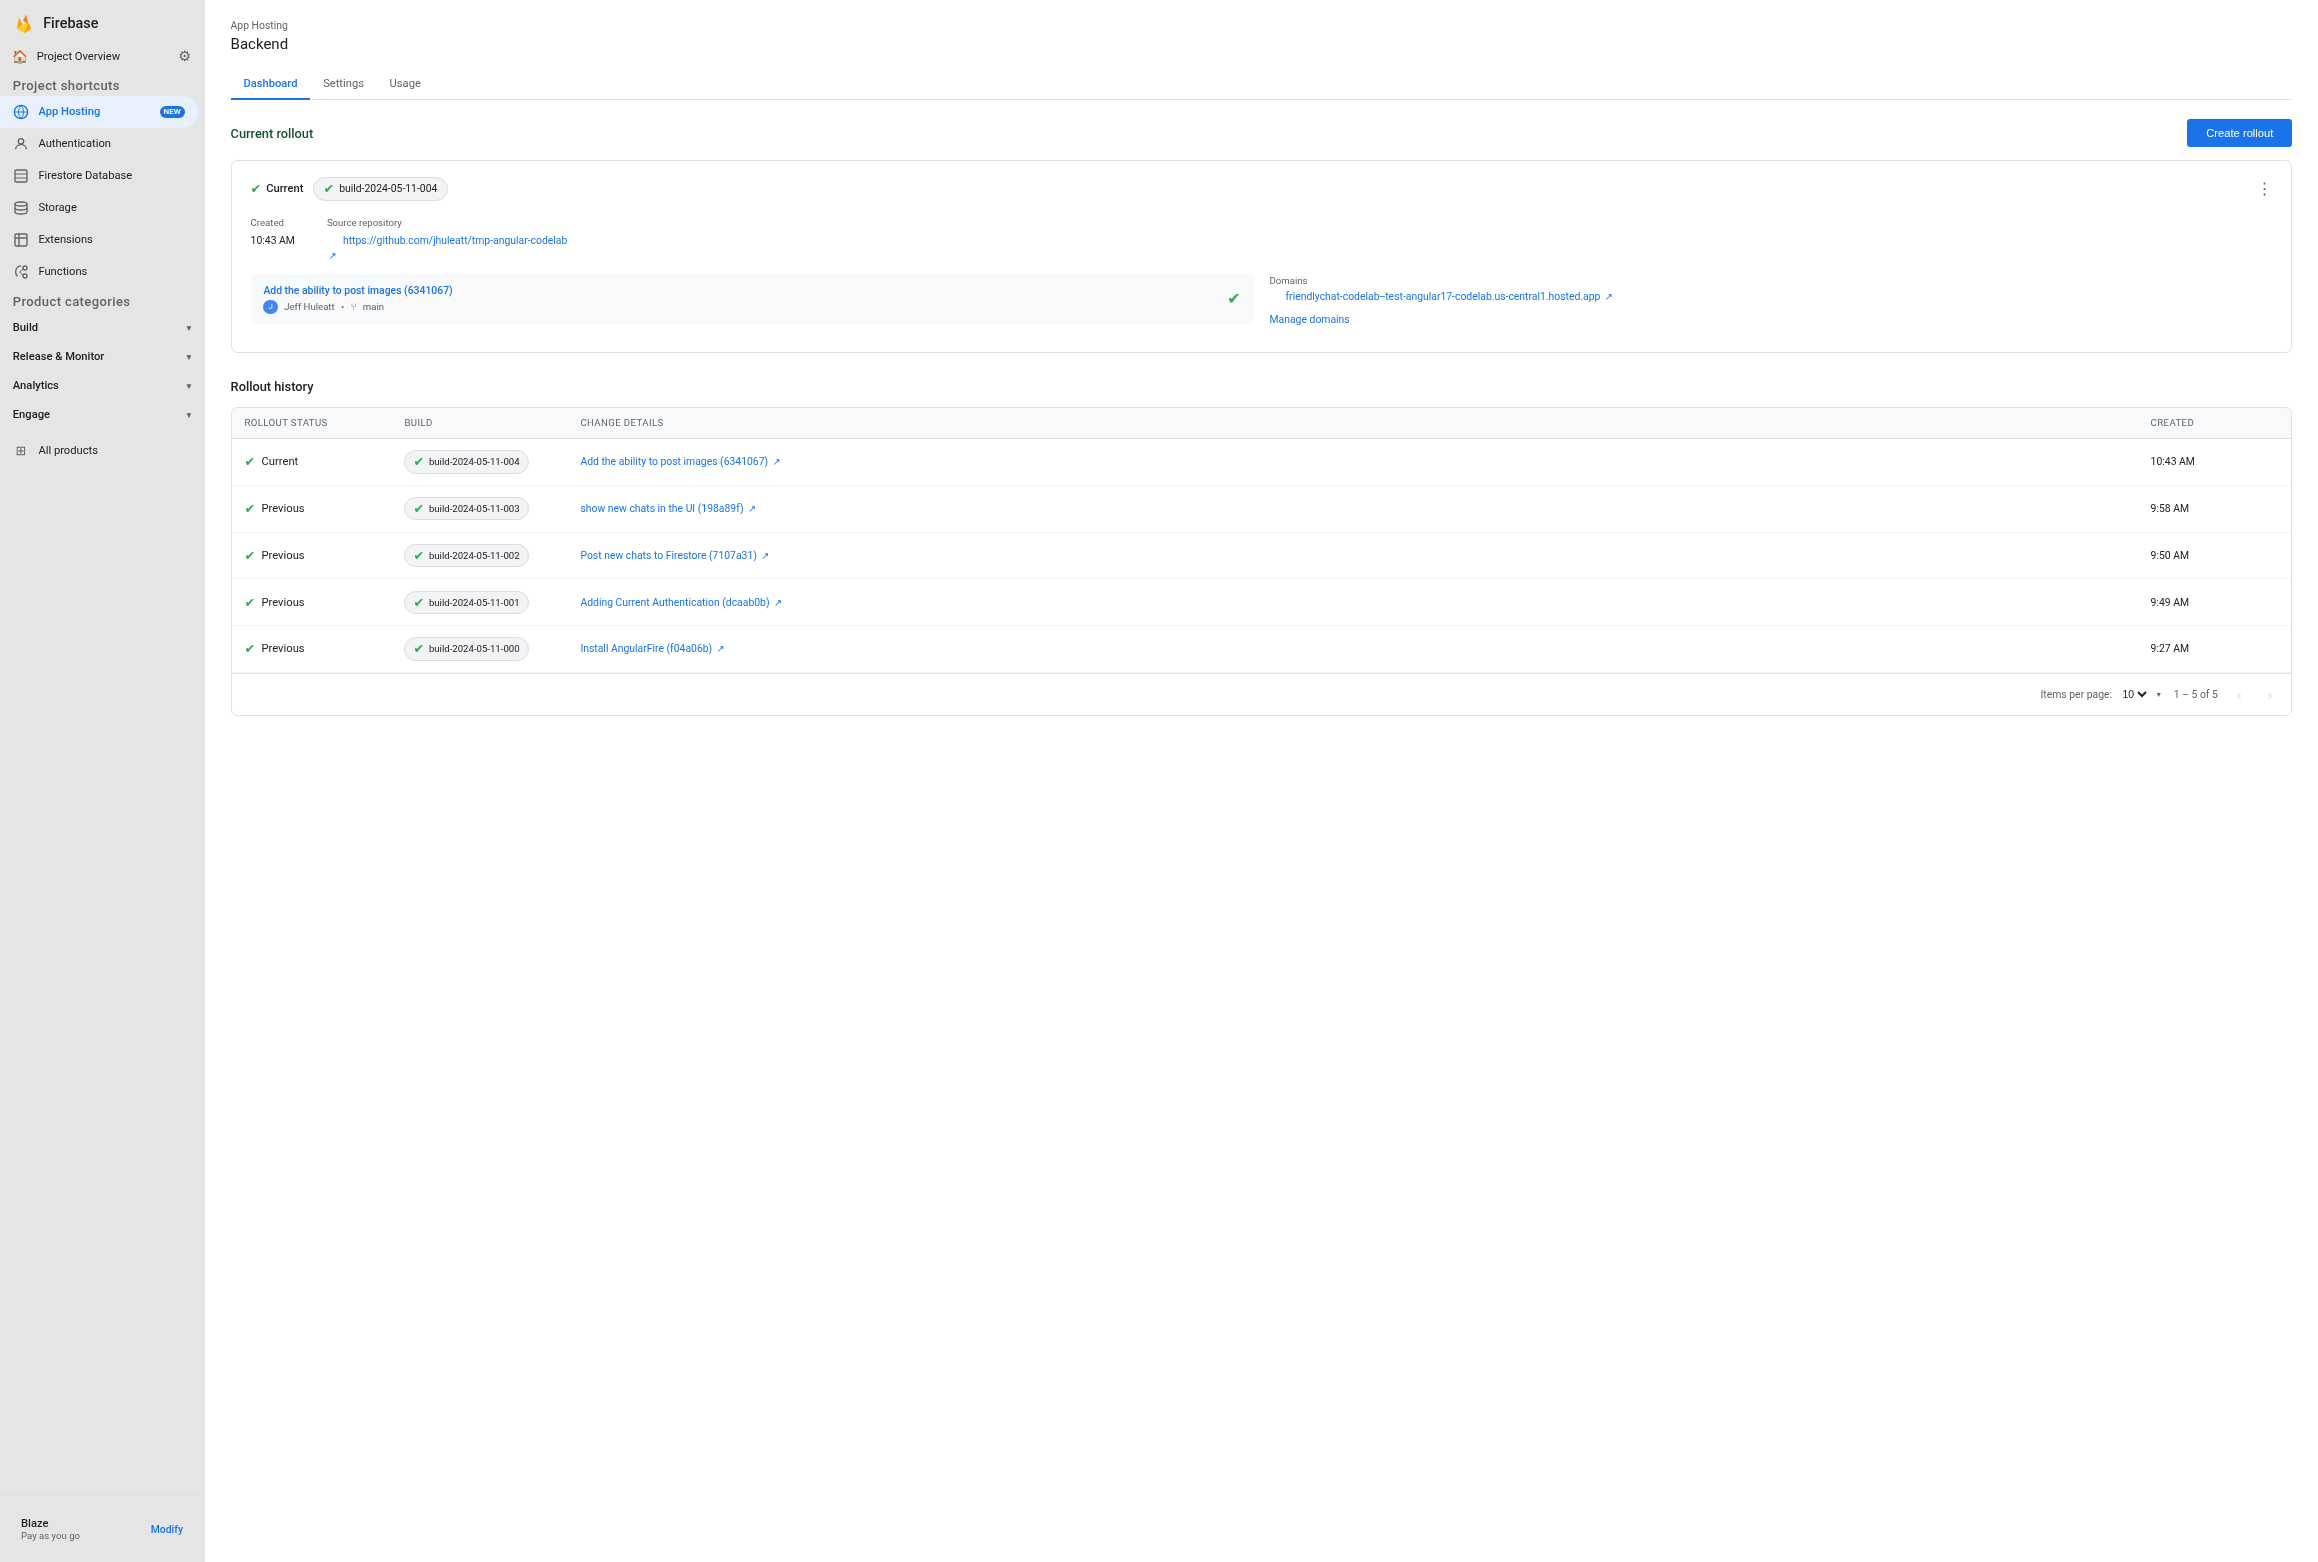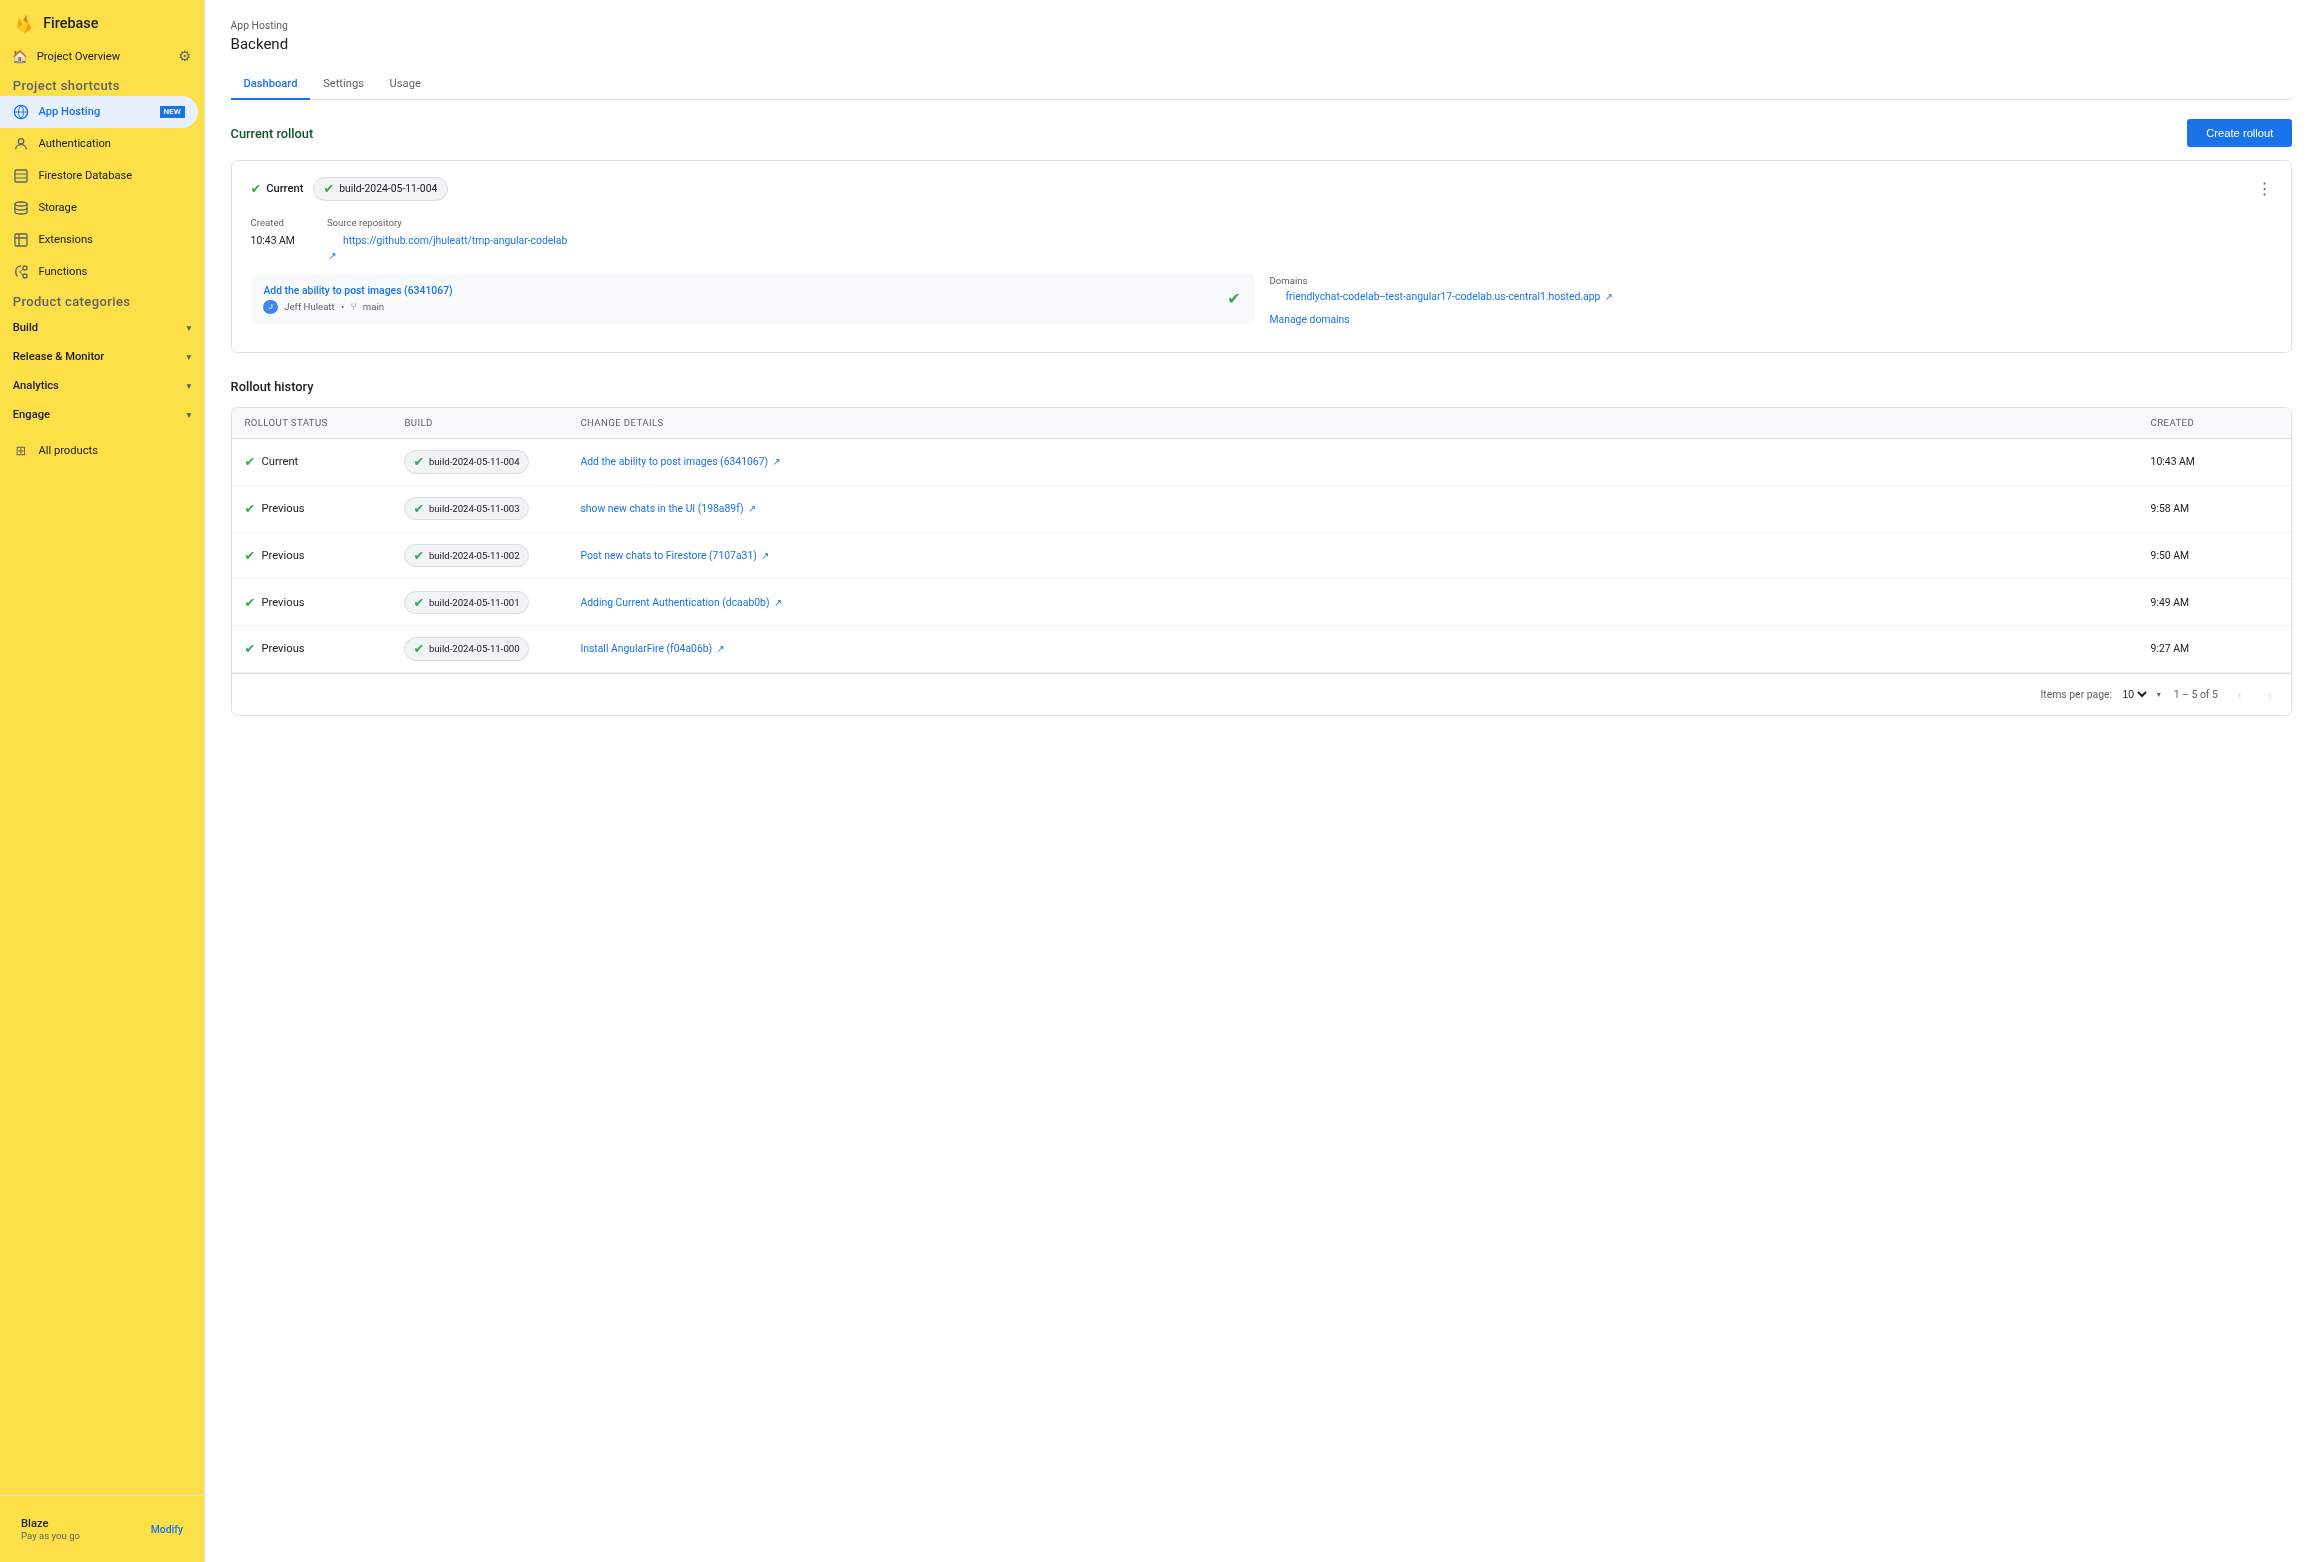--- a/index.html
+++ b/index.html
@@ -1,33 +1,33 @@
 <!DOCTYPE html>
 <html style="font-size:12.8px"><head>
   <meta charset="utf-8">
   <style>
     * { box-sizing: border-box; margin: 0; padding: 0; }
     body { font-family: 'Google Sans', Roboto, Arial, sans-serif; font-size: 11.2px; color: #202124; background: #fff; display: flex; height: 100vh; overflow: hidden; }
 
     
-    .sidebar { width: 205px; min-width: 205px; background: #fde047; border-right: 0.8px solid #e0e0e0; display: flex; flex-direction: column; height: 100vh; overflow-y: auto; }
+    .sidebar { width: 205px; min-width: 205px; background: #e5e5e5; border-right: 0.8px solid #e0e0e0; display: flex; flex-direction: column; height: 100vh; overflow-y: auto; }
     .sidebar-header { display: flex; align-items: center; padding: 12.8px 12.8px 6.4px 12.8px; gap: 8px; }
     .firebase-logo { width: 22.4px; height: 22.4px; }
     .sidebar-title { font-size: 14.4px; font-weight: 500; color: #202124; }
     .project-overview { display: flex; align-items: center; padding: 6.4px 12.8px; gap: 8px; cursor: pointer; }
     .project-overview-text { font-size: 11.2px; color: #202124; flex: 1; }
     .gear-icon { color: #5f6368; font-size: 14.4px; cursor: pointer; }
     .section-label { font-size: 13px; color: #5f6368; padding: 6.4px 12.8px 3.2px 12.8px; font-weight: 500; letter-spacing: 0.4px; }
     .nav-item { display: flex; align-items: center; padding: 8px 12.8px; gap: 9.6px; cursor: pointer; border-radius: 0 19px 19px 0; margin-right: 6.4px; }
     .nav-item.active { background: #e8f0fe; }
     .nav-item-icon { width: 16px; height: 16px; display: flex; align-items: center; justify-content: center; color: #5f6368; font-size: 12.8px; }
     .nav-item.active .nav-item-icon { color: #1a73e8; }
     .nav-item-label { font-size: 11.2px; color: #202124; flex: 1; }
     .nav-item.active .nav-item-label { color: #1a73e8; font-weight: 500; }
-    .badge-new { background: #1a73e8; color: #fff; font-size: 8px; padding: 1.6px 4px; border-radius: 0; font-weight: 600; margin-left: 9px; }
+    .badge-new { background: #1a73e8; color: #fff; font-size: 8px; padding: 1.6px 4px; border-radius: 6px; font-weight: 600; margin-left: 9px; }
     .nav-category { display: flex; align-items: center; padding: 8px 12.8px; gap: 9.6px; cursor: pointer; }
     .nav-category-label { font-size: 11.2px; color: #202124; flex: 1; font-weight: 500; }
     .chevron { font-size: 9.6px; color: #5f6368; }
     .sidebar-footer { margin-top: auto; padding: 21px; border-top: 0.8px solid #e0e0e0; display: flex; align-items: center; justify-content: space-between; }
     .footer-plan { }
     .footer-plan-name { font-size: 11.2px; font-weight: 500; color: #202124; }
     .footer-plan-sub { font-size: 9.6px; color: #5f6368; }
     .modify-btn { font-size: 10.4px; color: #1a73e8; cursor: pointer; font-weight: 500; }
 
     

